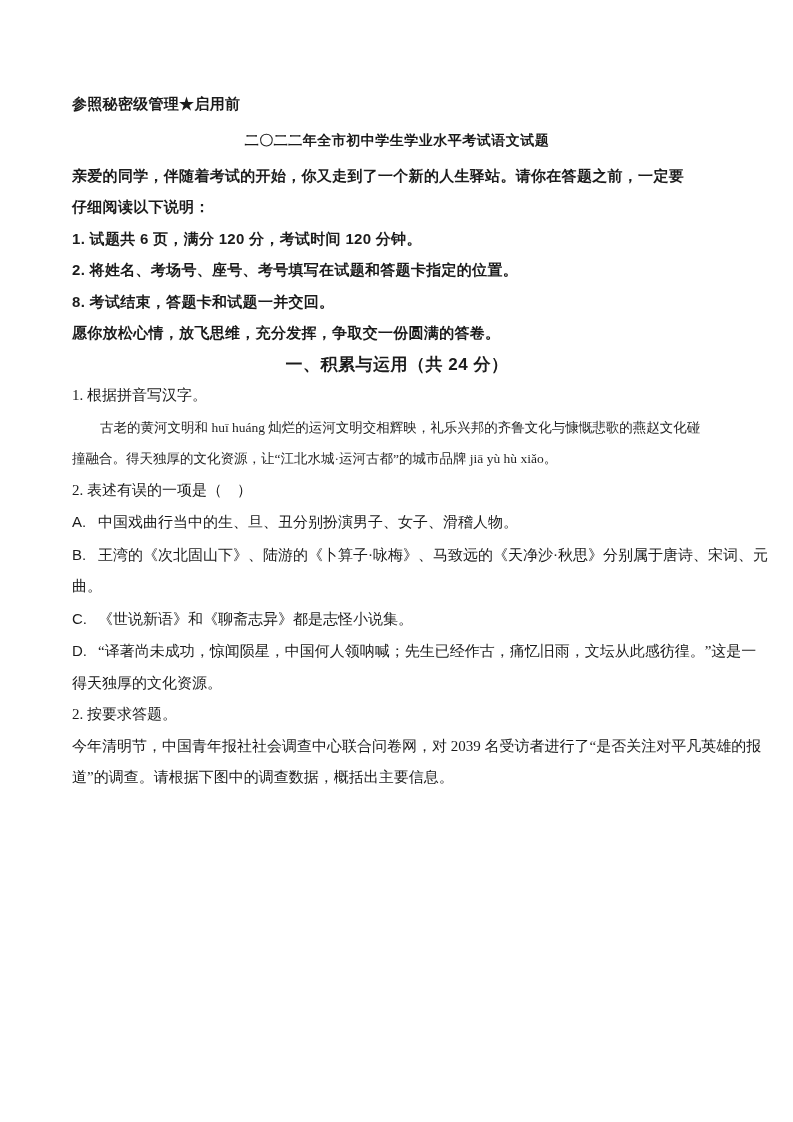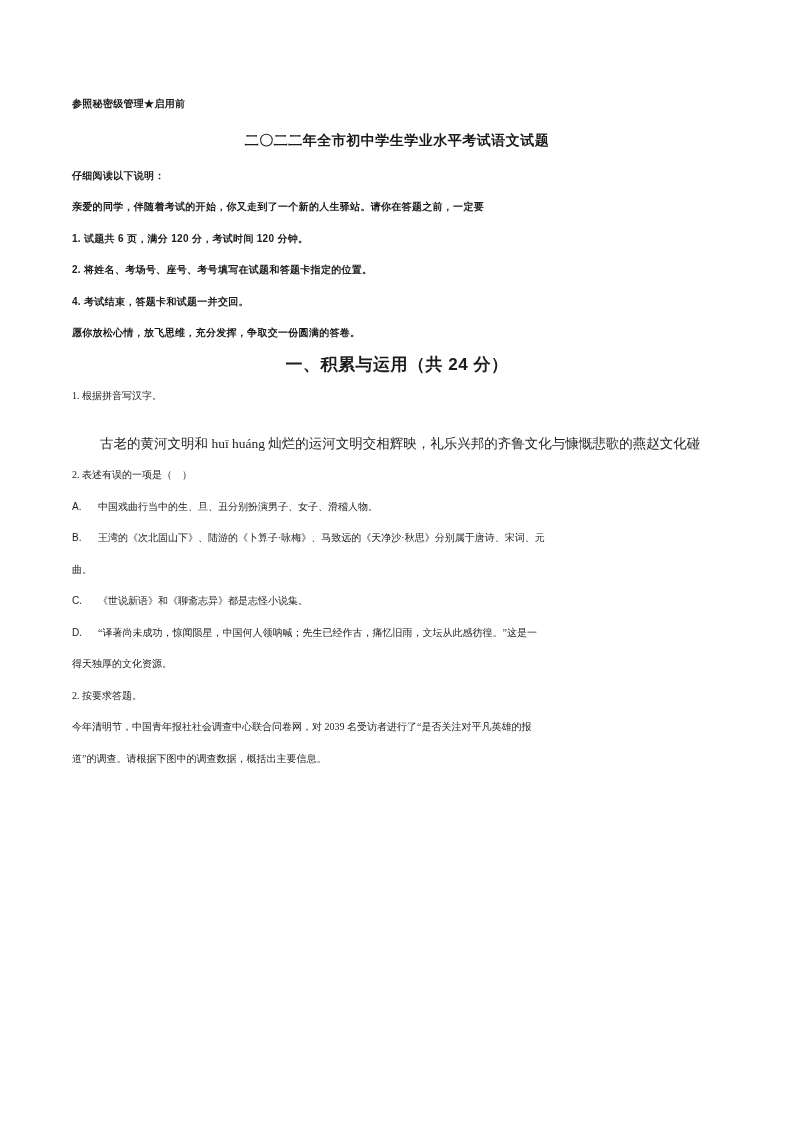--- a/index.html
+++ b/index.html
@@ -13,40 +13,39 @@
     height: 1122px;
     margin: 0 auto;
     background: #ffffff;
     box-sizing: border-box;
     padding: 88px 71px 0 72px;
     overflow: hidden;
     color: #1b1b1b;
   }
   .line {
     line-height: 31.5px;
-    font-size: 10px;
+    font-size: 15px;
     white-space: nowrap;
   }
   
   .heavy {
     font-family: "Liberation Sans", sans-serif;
     font-weight: 700;
     letter-spacing: 0.3px;
   }
   
   .body {
     font-family: "Liberation Serif", serif;
     font-weight: 400;
   }
   
   .kai {
     font-family: "Liberation Serif", serif;
     font-size: 13.5px;
     color: #1f1f1f;
-    margin-top: 16px;
   }
   .indent2 { text-indent: 28px; }
   .doc-title {
     font-family: "Liberation Sans", sans-serif;
     font-weight: 700;
     font-size: 14px;
     line-height: 40px;
     text-align: center;
     letter-spacing: 0.5px;
     white-space: nowrap;
@@ -65,33 +64,34 @@
 </style>
 </head>
 <body>
 
 <div class="page">
 
   <div class="line heavy">参照秘密级管理★启用前</div>
 
   <div class="doc-title">二〇二二年全市初中学生学业水平考试语文试题</div>
 
+  <div class="line heavy">亲爱的同学，伴随着考试的开始，你又走到了一个新的人生驿站。请你在答题之前，一定要</div>
   <div class="line heavy">仔细阅读以下说明：</div>
-  <div class="line heavy">亲爱的同学，伴随着考试的开始，你又走到了一个新的人生驿站。请你在答题之前，一定要</div>
 
   <div class="line heavy">1. 试题共 6 页，满分 120 分，考试时间 120 分钟。</div>
   <div class="line heavy">2. 将姓名、考场号、座号、考号填写在试题和答题卡指定的位置。</div>
-  <div class="line heavy">4. 考试结束，答题卡和试题一并交回。</div>
+  <div class="line heavy">8. 考试结束，答题卡和试题一并交回。</div>
 
   <div class="line heavy">愿你放松心情，放飞思维，充分发挥，争取交一份圆满的答卷。</div>
 
   <div class="line heavy sect">一、积累与运用（共 24 分）</div>
 
   <div class="line body">1. 根据拼音写汉字。</div>
   <div class="line kai indent2">古老的黄河文明和 huī huáng 灿烂的运河文明交相辉映，礼乐兴邦的齐鲁文化与慷慨悲歌的燕赵文化碰</div>
+  <div class="line kai">撞融合。得天独厚的文化资源，让“江北水城·运河古都”的城市品牌 jiā yù hù xiǎo。</div>
 
   <div class="line body">2. 表述有误的一项是（　）</div>
 
   <div class="line body">
     <span class="opt-letter">A.</span><span>中国戏曲行当中的生、旦、丑分别扮演男子、女子、滑稽人物。</span>
   </div>
 
   <div class="line body">
     <span class="opt-letter">B.</span><span>王湾的《次北固山下》、陆游的《卜算子·咏梅》、马致远的《天净沙·秋思》分别属于唐诗、宋词、元</span>
   </div>

